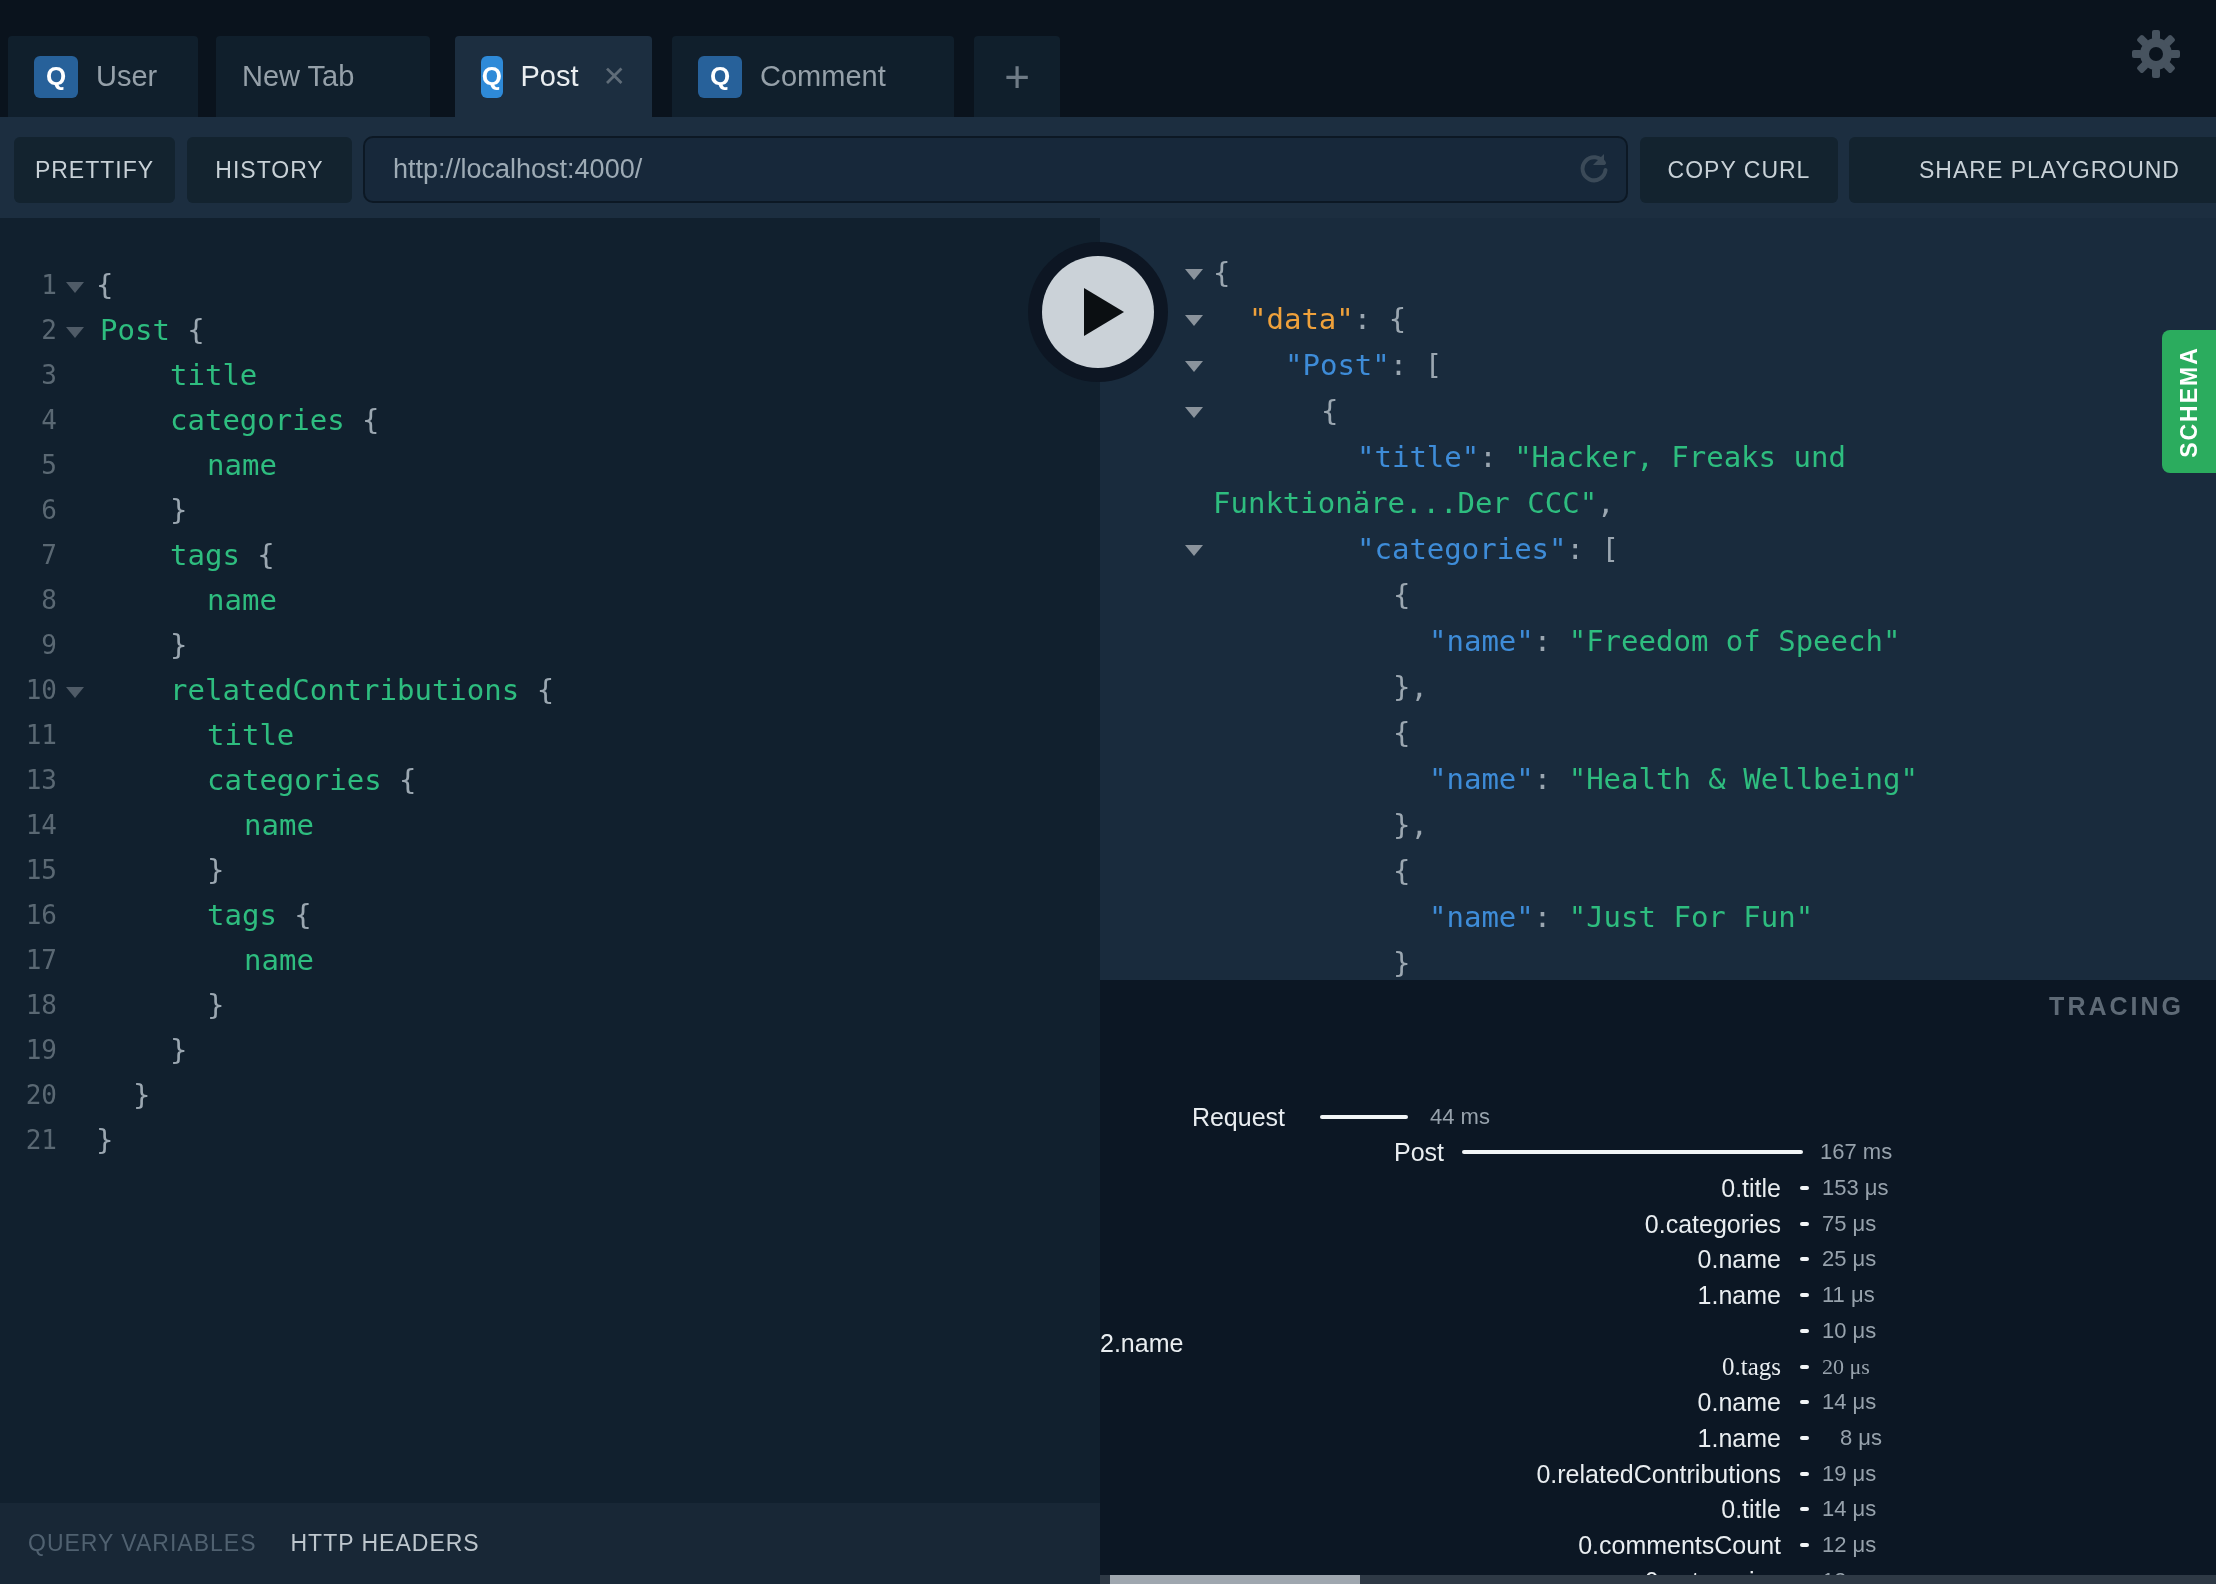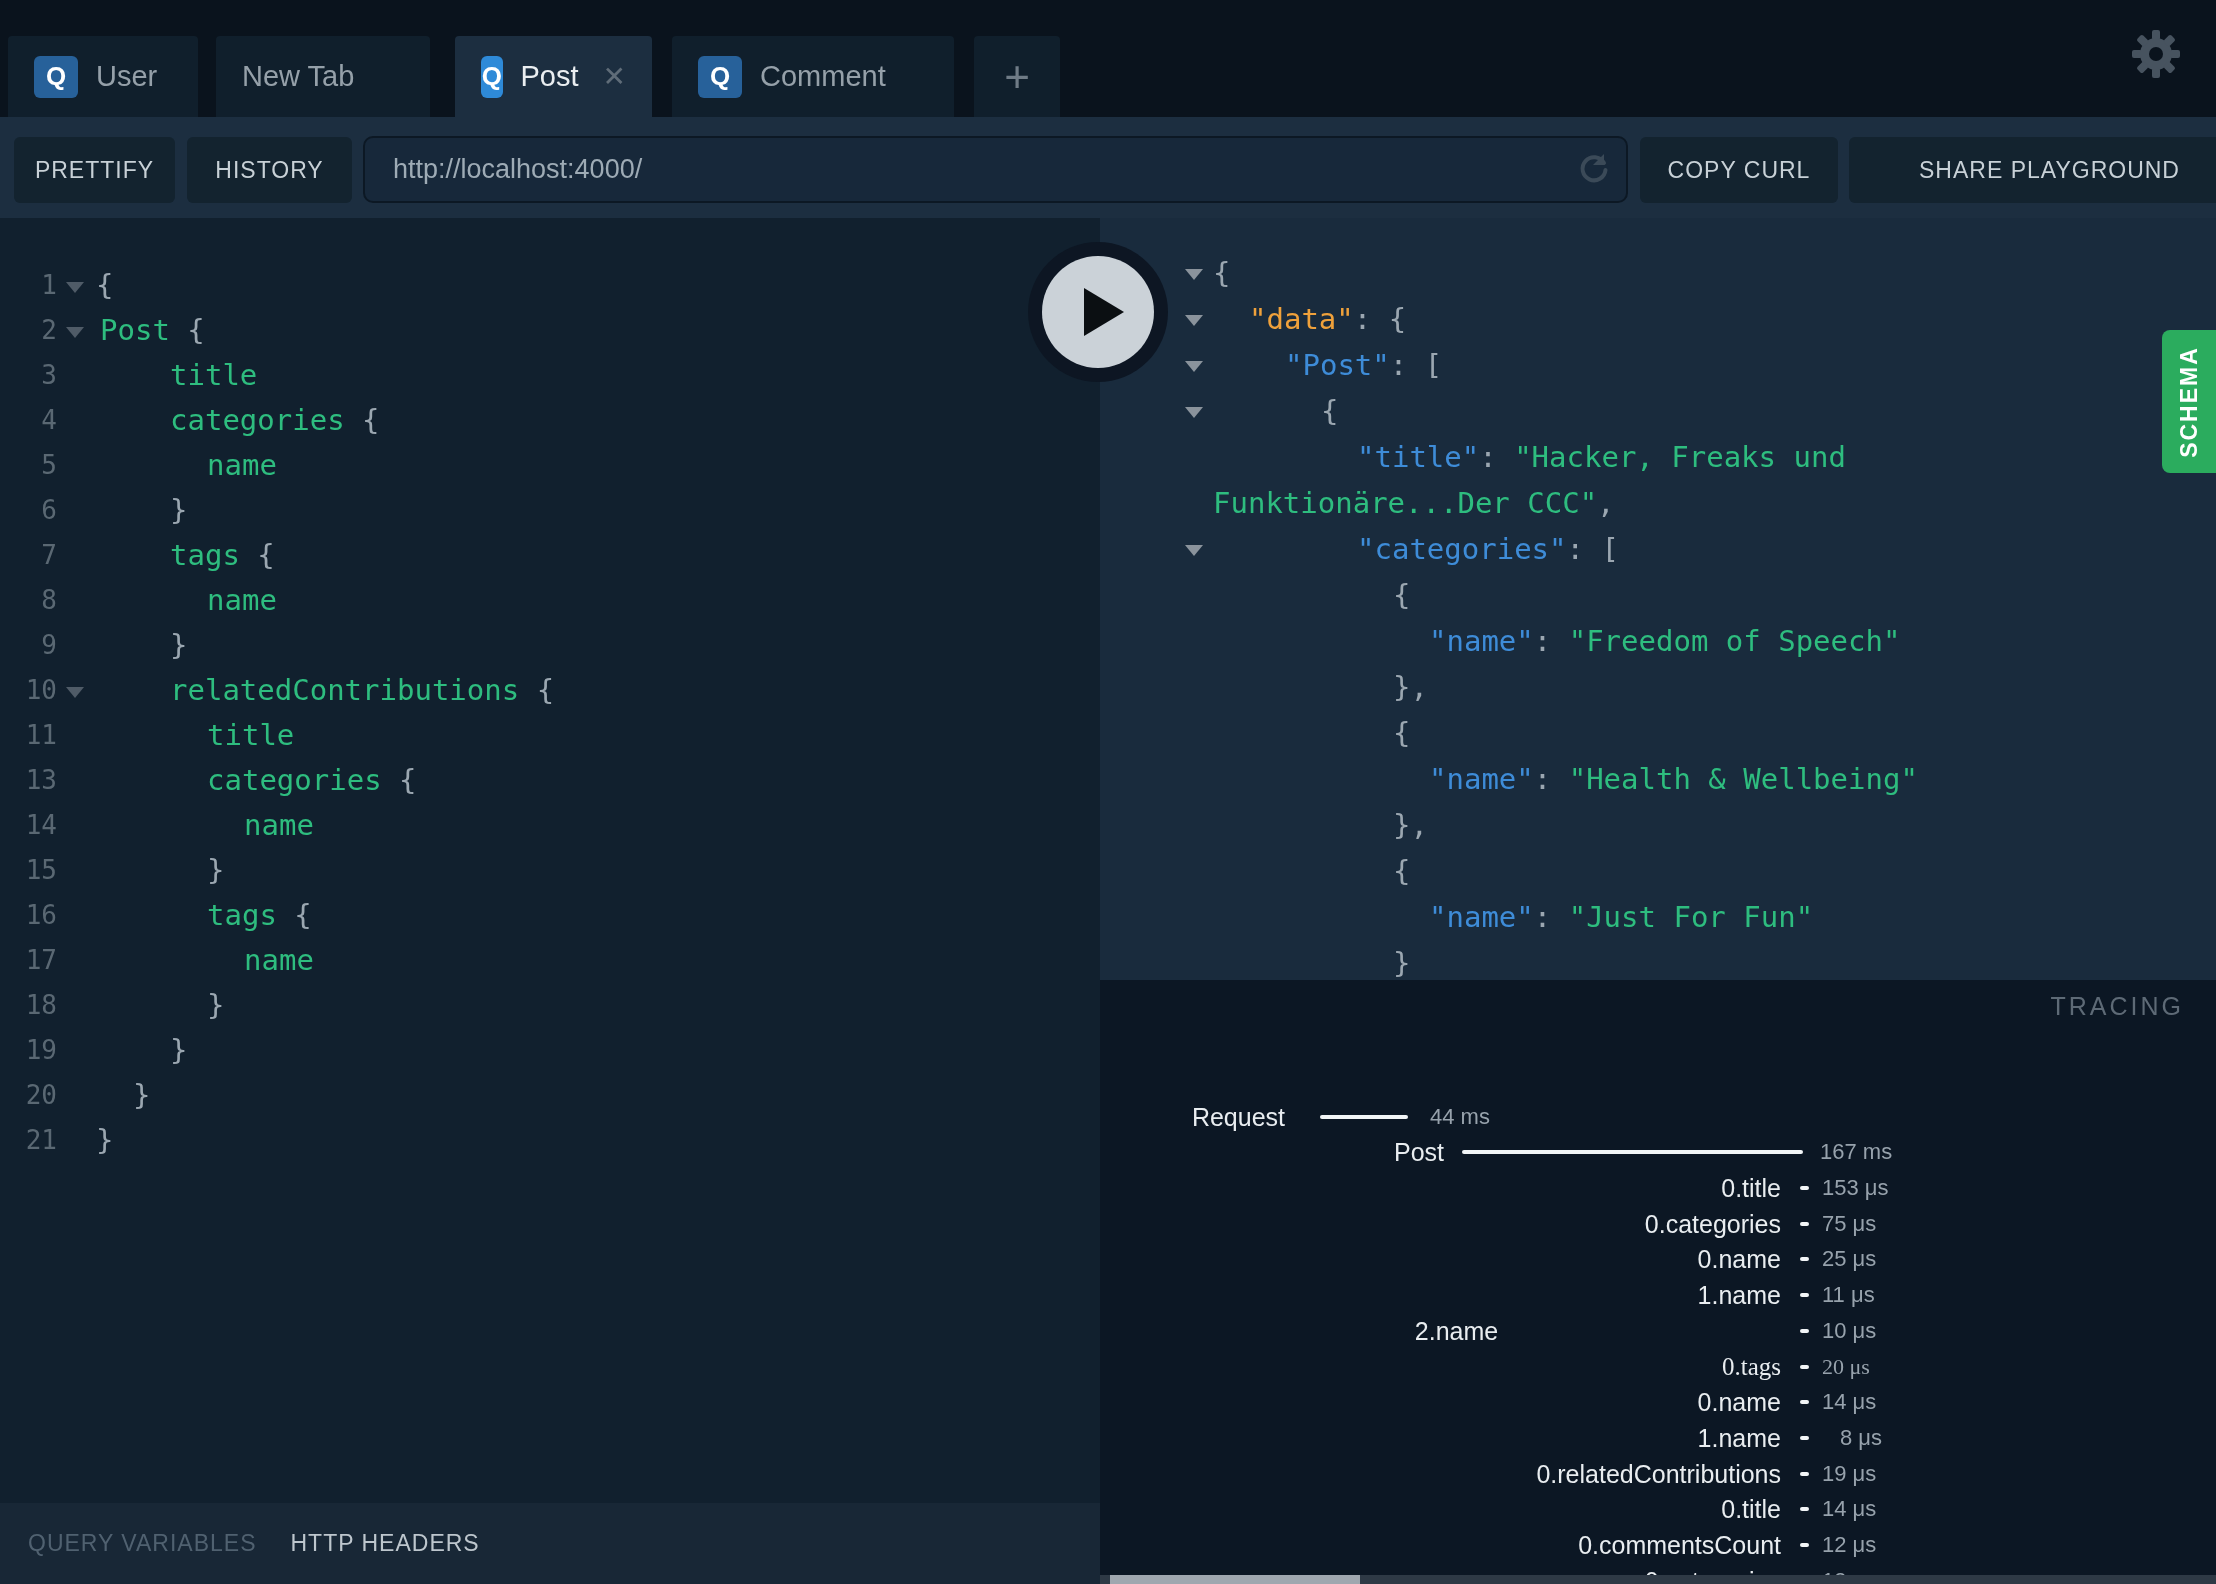--- a/index.html
+++ b/index.html
@@ -53,21 +53,21 @@
   .play{position:absolute;left:1028px;top:242px;width:140px;height:140px;z-index:30;cursor:pointer;}
 
   
   .schema{position:absolute;left:2162px;top:330px;width:54px;height:143px;background:#2BAC5E;
           border-radius:8px 0 0 8px;z-index:25;cursor:pointer;overflow:visible;}
   .schema span{position:absolute;left:50%;top:50%;transform:translate(-50%,-50%) rotate(-90deg);
           color:#FFFFFF;font-size:23px;font-weight:bold;letter-spacing:2px;white-space:nowrap;}
 
   
   .tracing{position:absolute;left:1100px;top:980px;width:1116px;height:604px;background:#0C1724;overflow:hidden;}
-  .tracing-title{position:absolute;right:32px;top:12px;color:#5E6A76;font-size:25px;letter-spacing:3px;font-weight:normal;}
+  .tracing-title{position:absolute;right:32px;top:12px;color:#5E6A76;font-size:25px;letter-spacing:3px;font-weight:bold;}
   .trace-row{position:absolute;height:36px;line-height:36px;}
   .trace-label{position:absolute;top:0;color:#E9EDF0;font-size:25px;white-space:nowrap;}
   .trace-value{position:absolute;top:0;color:#97A2AC;font-size:22px;white-space:nowrap;}
   .trace-bar{position:absolute;top:16px;height:4px;background:#F2F5F7;border-radius:2px;}
   .trace-dash{position:absolute;left:700px;top:16px;width:9px;height:4px;background:#F2F5F7;border-radius:2px;}
   .hsb-track{position:absolute;left:0;bottom:0;width:1116px;height:9px;background:#2E3945;}
   .hsb-thumb{position:absolute;left:10px;bottom:0;width:250px;height:9px;background:#9FA7AF;cursor:pointer;}
 
   
   .footer{position:absolute;left:0;top:1503px;width:1100px;height:81px;background:#182736;
@@ -221,21 +221,21 @@
           <span class="trace-label" style="left: 0px; width: 681px; text-align: right;">0.name</span>
           <span class="trace-dash"></span>
           <span class="trace-value" style="left: 722px;">25 μs</span>
         </div>
         <div class="trace-row" style="top: 297.1px; left: 0px; width: 1116px;">
           <span class="trace-label" style="left: 0px; width: 681px; text-align: right;">1.name</span>
           <span class="trace-dash"></span>
           <span class="trace-value" style="left: 722px;">11 μs</span>
         </div>
         <div class="trace-row" style="top: 332.8px; left: 0px; width: 1116px;">
-          <span class="trace-label" style="left: 16px; width: 681px; text-align: center;">2.name</span>
+          <span class="trace-label" style="left: 0px; width: 681px; text-align: left; margin-top: 12px;">2.name</span>
           <span class="trace-dash"></span>
           <span class="trace-value" style="left: 722px;">10 μs</span>
         </div>
         <div class="trace-row" style="top: 368.5px; left: 0px; width: 1116px; font-family: Liberation Serif, serif;">
           <span class="trace-label" style="left: 0px; width: 681px; text-align: right;">0.tags</span>
           <span class="trace-dash"></span>
           <span class="trace-value" style="left: 722px;">20 μs</span>
         </div>
         <div class="trace-row" style="top: 404.2px; left: 0px; width: 1116px;">
           <span class="trace-label" style="left: 0px; width: 681px; text-align: right;">0.name</span>

